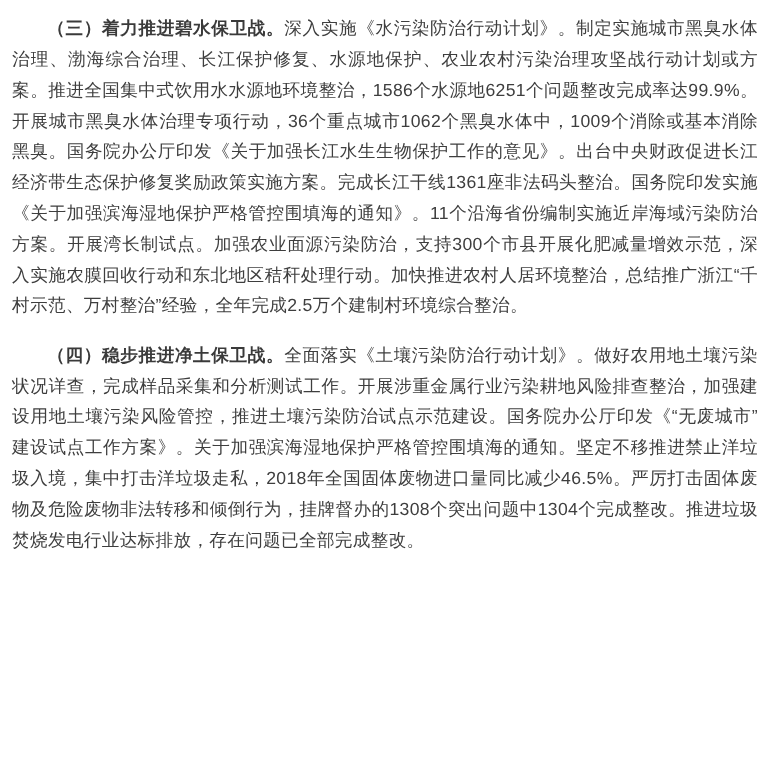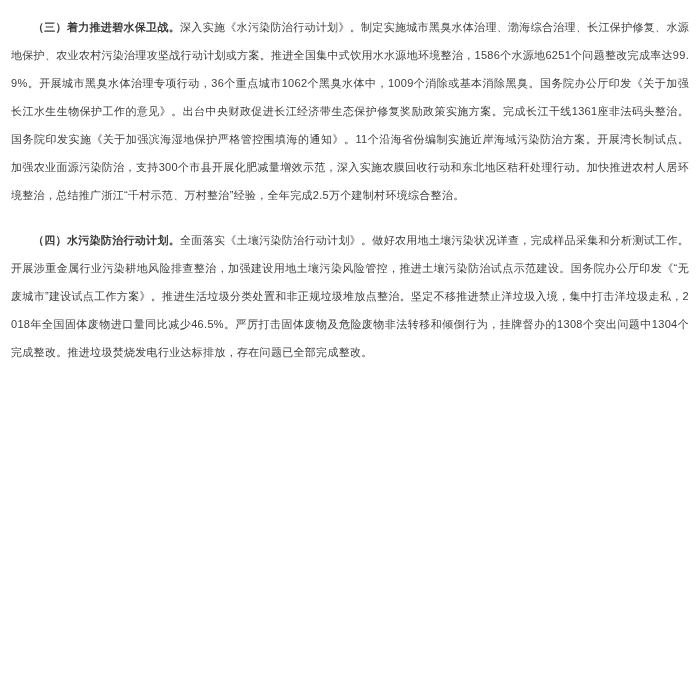--- a/index.html
+++ b/index.html
@@ -8,21 +8,21 @@
     font-family: "Liberation Sans", "DejaVu Sans", sans-serif;
   }
   .page {
     width: 700px;
     height: 694px;
     background: #ffffff;
     padding: 13px 11px 10px 11px;
     overflow: hidden;
   }
   .para {
-    font-size: 11px;
+    font-size: 16px;
     line-height: 28px;
     color: #3e3e3e;
     text-align: justify;
     text-justify: inter-ideograph;
     text-indent: 2em;
     margin-bottom: 17px;
     letter-spacing: 0.3px;
     word-break: break-all;
   }
   .para:last-child { margin-bottom: 0; }
@@ -31,16 +31,16 @@
     color: #3a3a3a;
   }
 </style>
 </head>
 <body>
 
 <div class="page">
 
   <p class="para"><span class="heading">（三）着力推进碧水保卫战。</span><span>深入实施《水污染防治行动计划》。制定实施城市黑臭水体治理、渤海综合治理、长江保护修复、水源地保护、农业农村污染治理攻坚战行动计划或方案。推进全国集中式饮用水水源地环境整治，1586个水源地6251个问题整改完成率达99.9%。开展城市黑臭水体治理专项行动，36个重点城市1062个黑臭水体中，1009个消除或基本消除黑臭。国务院办公厅印发《关于加强长江水生生物保护工作的意见》。出台中央财政促进长江经济带生态保护修复奖励政策实施方案。完成长江干线1361座非法码头整治。国务院印发实施《关于加强滨海湿地保护严格管控围填海的通知》。11个沿海省份编制实施近岸海域污染防治方案。开展湾长制试点。加强农业面源污染防治，支持300个市县开展化肥减量增效示范，深入实施农膜回收行动和东北地区秸秆处理行动。加快推进农村人居环境整治，总结推广浙江“千村示范、万村整治”经验，全年完成2.5万个建制村环境综合整治。</span></p>
 
-  <p class="para"><span class="heading">（四）水污染防治行动计划。</span><span>全面落实《土壤污染防治行动计划》。做好农用地土壤污染状况详查，完成样品采集和分析测试工作。开展涉重金属行业污染耕地风险排查整治，加强建设用地土壤污染风险管控，推进土壤污染防治试点示范建设。国务院办公厅印发《“无废城市”建设试点工作方案》。推进生活垃圾分类处置和非正规垃圾堆放点整治。坚定不移推进禁止洋垃圾入境，集中打击洋垃圾走私，2018年全国固体废物进口量同比减少46.5%。严厉打击固体废物及危险废物非法转移和倾倒行为，挂牌督办的1308个突出问题中1304个完成整改。推进垃圾焚烧发电行业达标排放，存在问题已全部完成整改。</span></p>
+  <p class="para"><span class="heading">（四）稳步推进净土保卫战。</span><span>全面落实《土壤污染防治行动计划》。做好农用地土壤污染状况详查，完成样品采集和分析测试工作。开展涉重金属行业污染耕地风险排查整治，加强建设用地土壤污染风险管控，推进土壤污染防治试点示范建设。国务院办公厅印发《“无废城市”建设试点工作方案》。关于加强滨海湿地保护严格管控围填海的通知。坚定不移推进禁止洋垃圾入境，集中打击洋垃圾走私，2018年全国固体废物进口量同比减少46.5%。严厉打击固体废物及危险废物非法转移和倾倒行为，挂牌督办的1308个突出问题中1304个完成整改。推进垃圾焚烧发电行业达标排放，存在问题已全部完成整改。</span></p>
 
 
 </div>
 
 </body></html>

